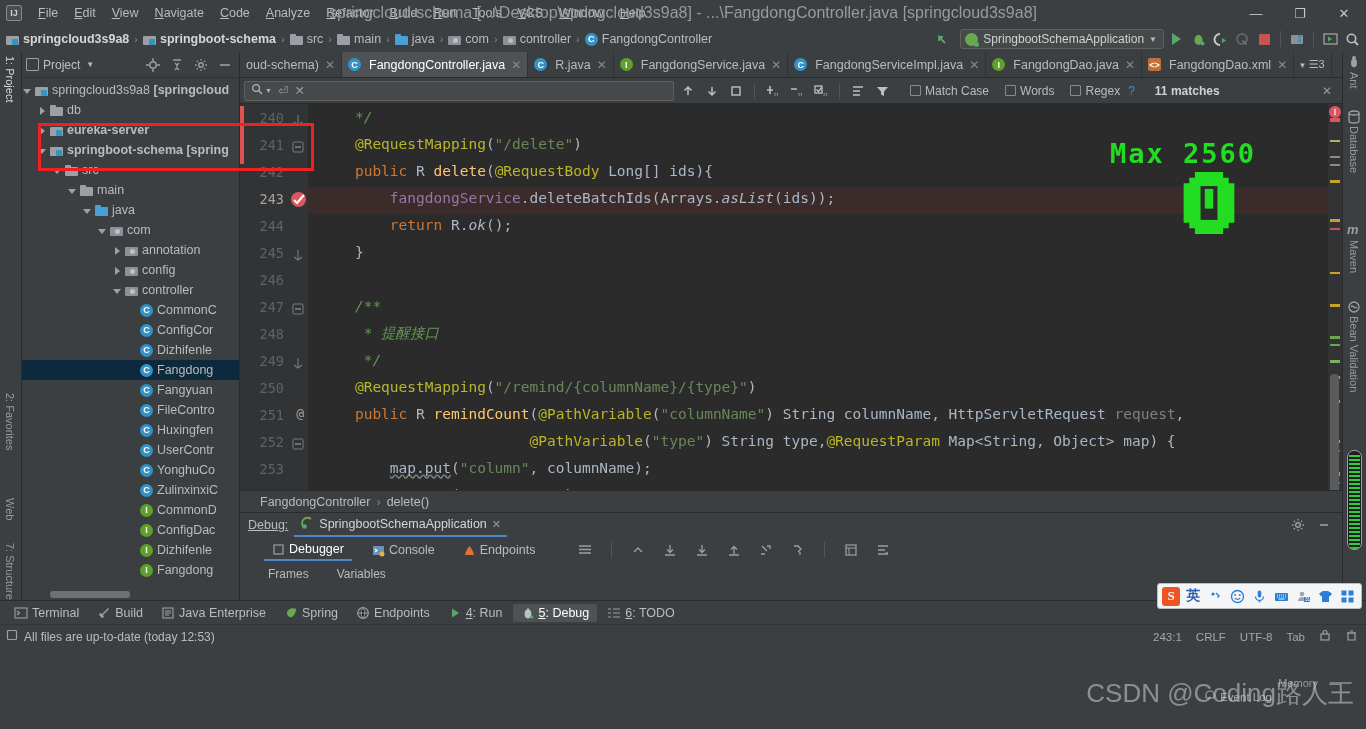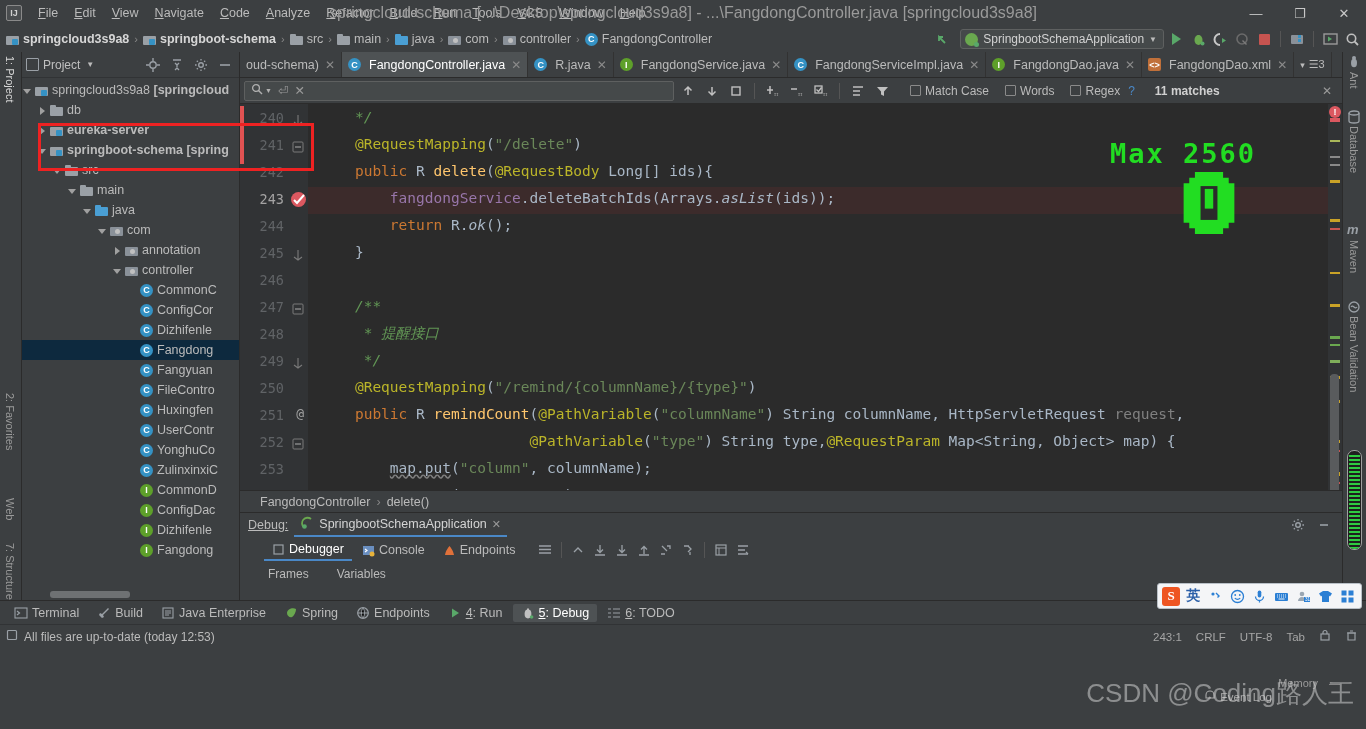--- a/index.html
+++ b/index.html
@@ -138,21 +138,21 @@
                   padding-left:20px; font-size:12.5px; color:#bbbbbb; gap:6px;
                   border-top:1px solid #2b2b2b;}
 
   
   #debug-win { height:88px; background:#3c3f41; border-top:1px solid #2b2b2b;
                display:flex; flex-direction:column; }
   #debug-head { height:24px; display:flex; align-items:center; gap:6px; padding:0 8px;
                 position:relative; }
   #debug-tab { display:flex; align-items:center; gap:5px; padding:0 6px; height:24px;
                border-bottom:2px solid #4a88c7; color:#d4d4d4; font-size:12.5px;}
-  #debug-subtabs { height:26px; display:flex; align-items:center; gap:2px; padding-left:24px;}
+  #debug-subtabs { height:26px; display:flex; align-items:center; gap:12px; padding-left:24px;}
   .dtab { display:flex; align-items:center; gap:4px; padding:3px 8px; font-size:12.5px;
           color:#bbbbbb; }
   .dtab.active { color:#ffffff; border-bottom:2px solid #4a88c7; }
 
   
   #bottombar { height:24px; background:#3c3f41; display:flex; align-items:center;
                gap:2px; padding-left:6px; border-top:1px solid #2b2b2b; }
   .btab { display:flex; align-items:center; gap:4px; padding:2px 8px; font-size:12.5px;
           color:#bbbbbb; border-radius:2px; }
   .btab.active { background:#4e5254; color:#ffffff; }
@@ -405,20 +405,26 @@
           <span style="width:75px;flex:0 0 auto"></span>
           <span class="arrow d"></span>
           <span class="folder-ico pkg"></span>
           <span>com</span>
         </div>
         <div class="tnode">
           <span style="width:90px;flex:0 0 auto"></span>
           <span class="arrow r"></span>
           <span class="folder-ico pkg"></span>
           <span>annotation</span>
+        </div>
+        <div class="tnode">
+          <span style="width:90px;flex:0 0 auto"></span>
+          <span class="arrow r"></span>
+          <span class="folder-ico pkg"></span>
+          <span>config</span>
         </div>
         <div class="tnode">
           <span style="width:90px;flex:0 0 auto"></span>
           <span class="arrow d"></span>
           <span class="folder-ico pkg"></span>
           <span>controller</span>
         </div>
         <div class="tnode">
           <span style="width:105px;flex:0 0 auto"></span>
           <span class="arrow"></span>

